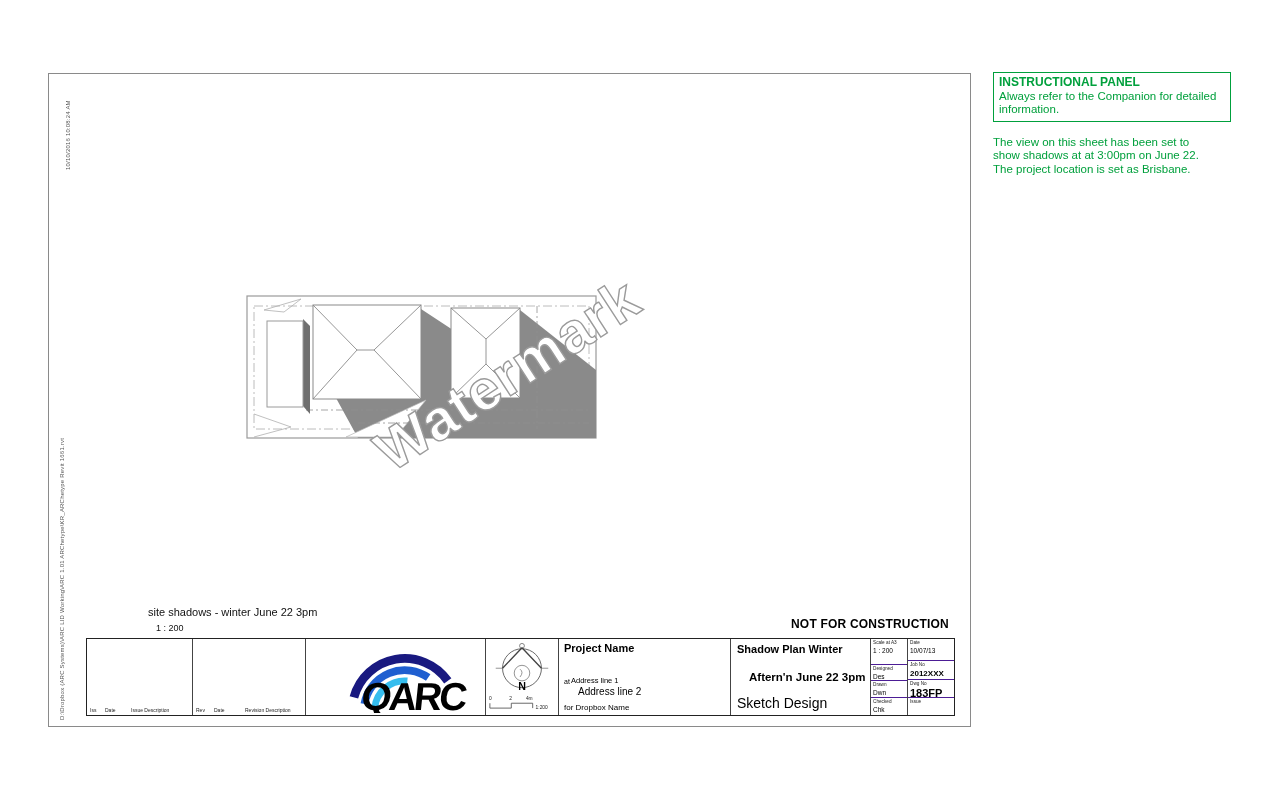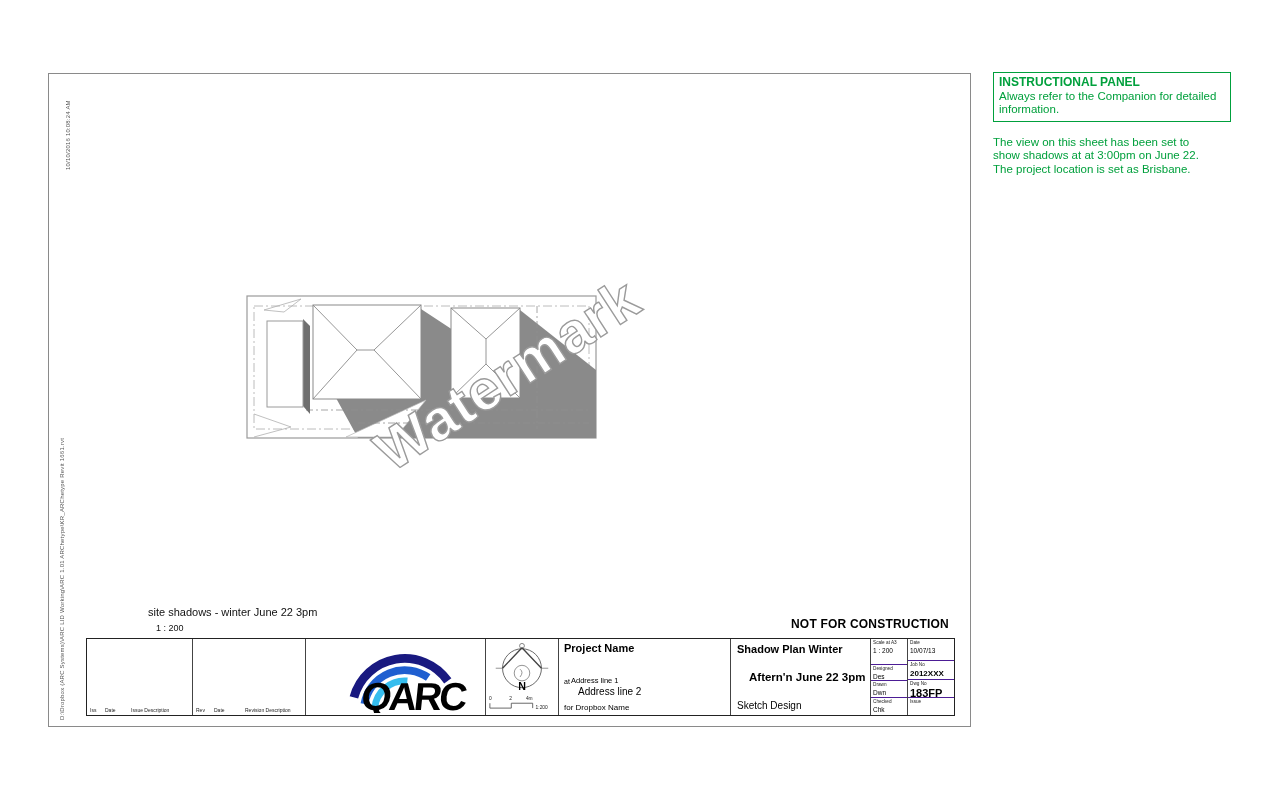--- a/index.html
+++ b/index.html
@@ -34,21 +34,21 @@
   .tab-lbl{position:absolute;bottom:2px;font-size:5px;color:#222;white-space:nowrap;}
 
   .proj-name{position:absolute;left:5px;top:3px;font-size:11px;font-weight:bold;}
   .proj-at{position:absolute;left:5px;top:39px;font-size:7px;}
   .proj-a1{position:absolute;left:12px;top:37px;font-size:7.5px;}
   .proj-a2{position:absolute;left:19px;top:47px;font-size:10px;}
   .proj-client{position:absolute;left:5px;bottom:3px;font-size:8px;}
 
   .st1{position:absolute;left:6px;top:4px;font-size:11px;font-weight:bold;}
   .st2{position:absolute;left:6px;top:32px;font-size:11.5px;font-weight:bold;margin-left:12px;}
-  .st3{position:absolute;left:6px;bottom:4px;font-size:10px;}
+  .st3{position:absolute;left:6px;bottom:4px;font-size:14px;}
 
   .mrow{position:absolute;left:0;width:100%;border-top:1px solid #4c1d95;box-sizing:border-box;}
   .mrow:first-child{border-top:none;}
   .mlbl{position:absolute;left:2px;top:1px;font-size:4.7px;color:#222;}
   .mval{position:absolute;left:2px;top:8px;font-size:6.5px;}
   .mval.b{font-weight:bold;font-size:8px;}
   .mval.big{font-weight:bold;font-size:11px;top:7px;}
 
   
   .instr{position:absolute;left:993px;top:72px;width:238px;color:#00a03c;

